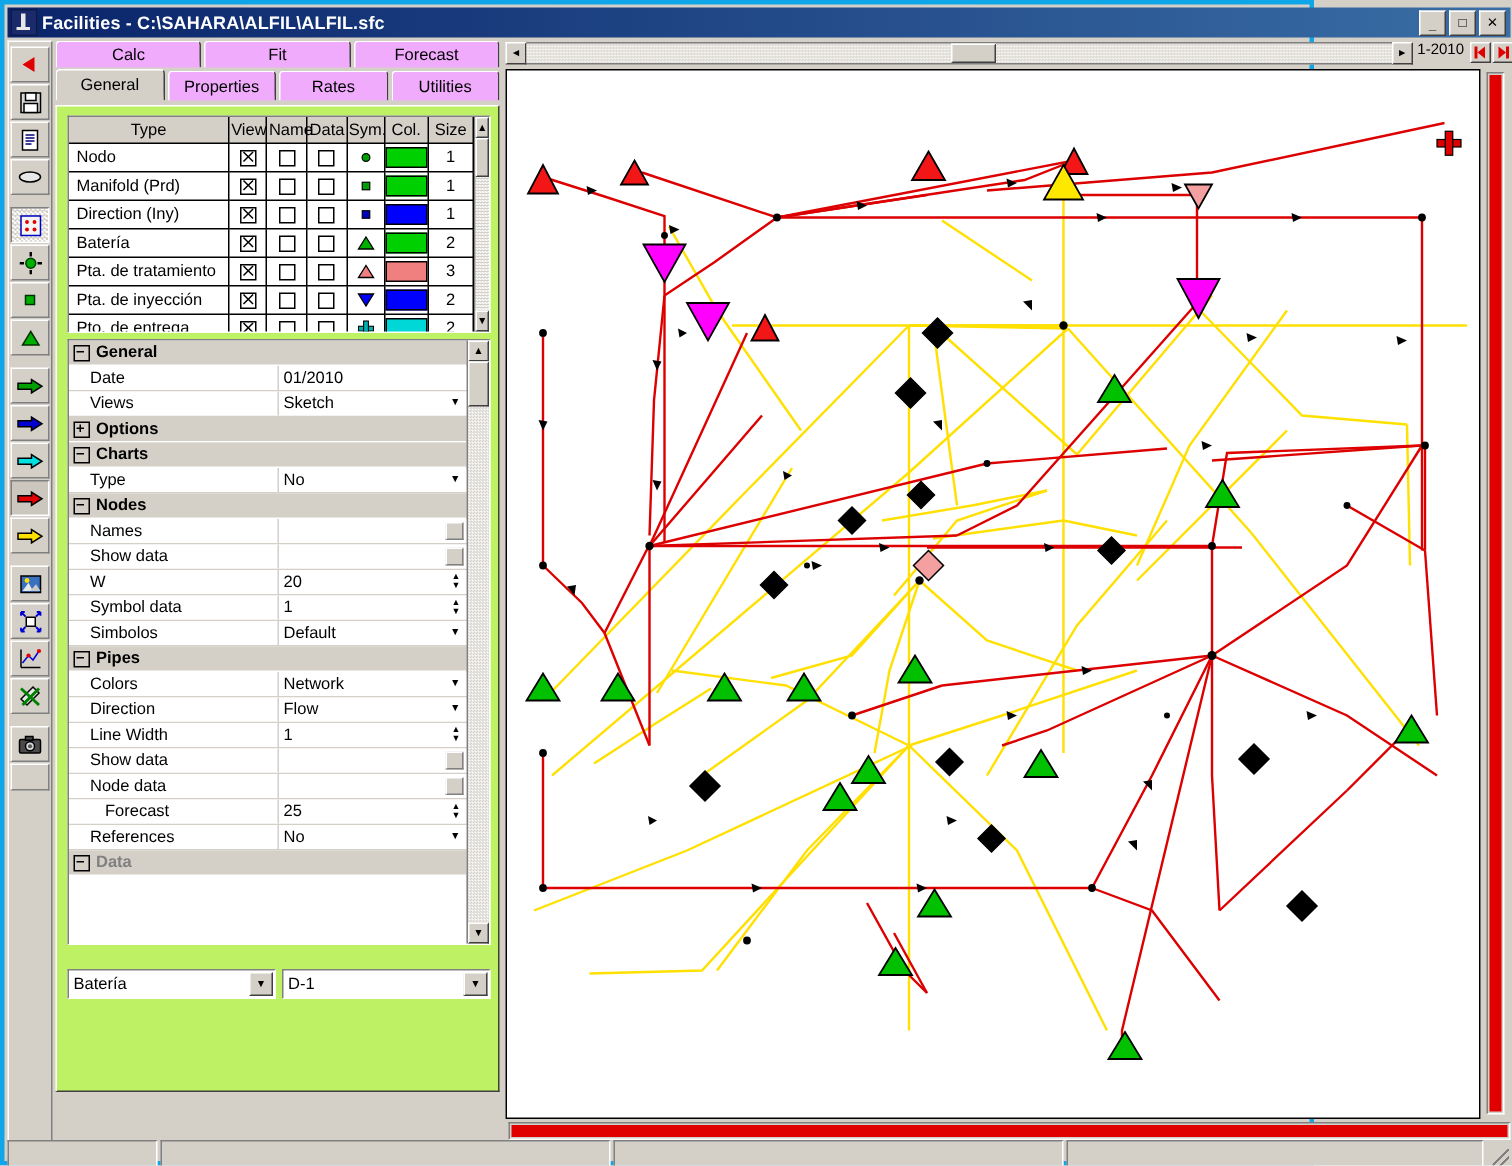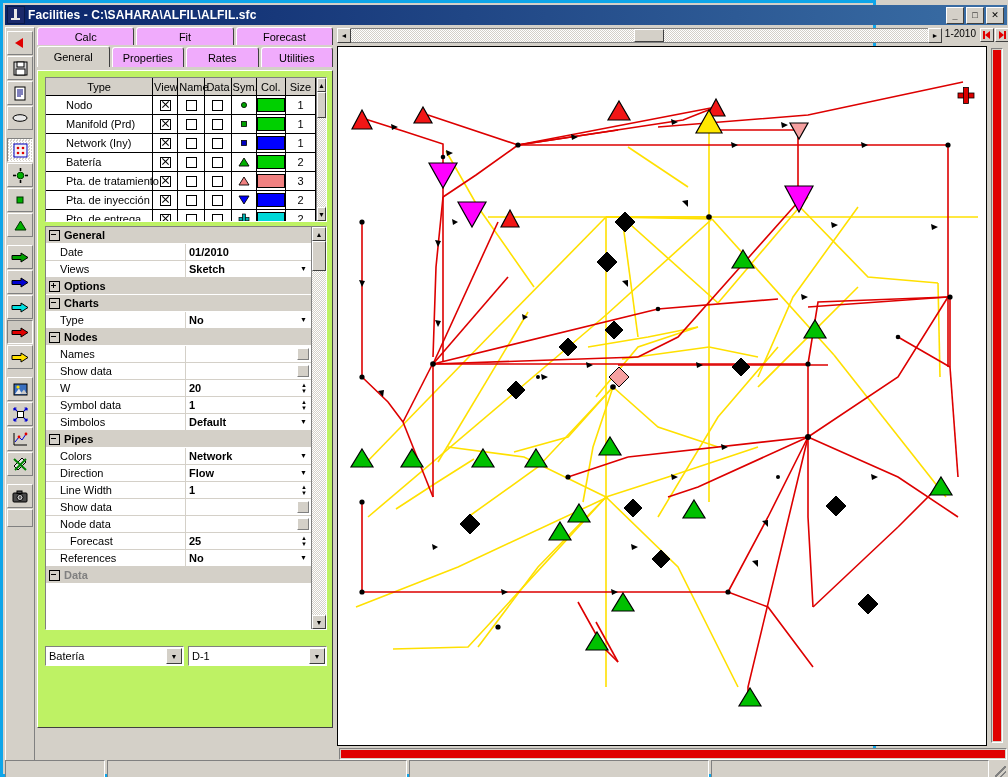--- a/index.html
+++ b/index.html
@@ -65,21 +65,21 @@
   
   .typetable-box{position:absolute;left:7px;top:6px;width:282px;height:145px;
     background:#fff;border:1px solid;border-color:#808080 #fff #fff #808080;
     box-sizing:border-box;display:flex;}
   .tt-scrollwrap{flex:1 1 auto;overflow:hidden;}
   table.tt{border-collapse:collapse;width:100%;font-size:11px;table-layout:fixed;}
   table.tt th{background:#d4d0c8;border:1px solid #000;border-top:none;border-left:none;
     font-weight:normal;height:17px;padding:0 1px;text-align:center;font-size:11px;}
   table.tt th:first-child{border-left:none;}
   table.tt td{border-right:1px solid #000;border-bottom:1px solid #000;height:18px;
-    padding:0 20px;background:#fff;font-size:11px;white-space:nowrap;}
+    padding:0 5px;background:#fff;font-size:11px;white-space:nowrap;}
   table.tt td.c{text-align:center;padding:0;}
   .chk{display:inline-block;width:9px;height:9px;border:1px solid #000;background:#fff;
     position:relative;vertical-align:middle;}
   .chk.x:before{content:"";position:absolute;left:0px;top:3px;width:9px;height:1px;background:#000;
      transform:rotate(45deg);}
   .chk.x:after{content:"";position:absolute;left:0px;top:3px;width:9px;height:1px;background:#000;
      transform:rotate(-45deg);}
   .colorcell{display:inline-block;width:26px;height:12px;border:1px solid #000;vertical-align:middle;}
   .symcell{display:inline-block;width:14px;height:14px;position:relative;vertical-align:middle;}
   .tt-sb{width:14px;background:#d4d0c8;border-left:1px solid #808080;
@@ -97,21 +97,21 @@
     box-sizing:border-box;display:flex;}
   .pg-inner{flex:1 1 auto;overflow:hidden;}
   .pg-row{display:flex;height:16px;align-items:stretch;border-bottom:1px solid #d4d0c8;
      font-size:11px;}
   .pg-row.cat{background:#d4d0c8;font-weight:bold;border-bottom:1px solid #fff;}
   .pg-row.cat.dim{color:#808080;}
   .pg-name{width:140px;display:flex;align-items:center;padding-left:4px;box-sizing:border-box;
     border-right:1px solid #d4d0c8;background:#fff;overflow:hidden;white-space:nowrap;}
   .pg-row.cat .pg-name{width:100%;border-right:none;background:transparent;padding-left:3px;}
   .pg-val{flex:1 1 auto;display:flex;align-items:center;padding-left:3px;background:#fff;
-    position:relative;overflow:hidden;white-space:nowrap;font-weight:bold;}
+    position:relative;overflow:hidden;white-space:nowrap;}
   .pg-indent1{padding-left:14px;}
   .pg-indent2{padding-left:24px;}
   .expander{display:inline-block;width:9px;height:9px;border:1px solid #000;background:#d4d0c8;
     position:relative;margin-right:4px;vertical-align:middle;}
   .expander:before{content:"";position:absolute;left:1px;top:3px;width:5px;height:1px;background:#000;}
   .expander.plus:after{content:"";position:absolute;left:3px;top:1px;width:1px;height:5px;background:#000;}
   .dropbtn{position:absolute;right:1px;top:1px;width:13px;height:13px;
     display:flex;align-items:center;justify-content:center;font-size:7px;cursor:pointer;}
   .spin{position:absolute;right:1px;top:0px;width:12px;height:15px;display:flex;
     flex-direction:column;align-items:center;justify-content:center;cursor:pointer;}
@@ -369,21 +369,21 @@
                 <td class="c"><span class="chk x"></span></td>
                 <td class="c"><span class="chk"></span></td>
                 <td class="c"><span class="chk"></span></td>
                 <td class="c"><span class="symcell"><svg width="14" height="14" viewBox="0 0 14 14">
                       <rect x="4.5" y="4.5" width="5" height="5" fill="#00A000" stroke="#000" stroke-width="0.8"></rect>
                     </svg></span></td>
                 <td class="c"><span class="colorcell" style="background:#00D000"></span></td>
                 <td class="c">1</td>
               </tr>
               <tr>
-                <td>Network (Iny)</td>
+                <td>Direction (Iny)</td>
                 <td class="c"><span class="chk x"></span></td>
                 <td class="c"><span class="chk"></span></td>
                 <td class="c"><span class="chk"></span></td>
                 <td class="c"><span class="symcell"><svg width="14" height="14" viewBox="0 0 14 14">
                       <rect x="4.5" y="4.5" width="5" height="5" fill="#0000C0" stroke="#000" stroke-width="0.8"></rect>
                     </svg></span></td>
                 <td class="c"><span class="colorcell" style="background:#0000FF"></span></td>
                 <td class="c">1</td>
               </tr>
               <tr>

